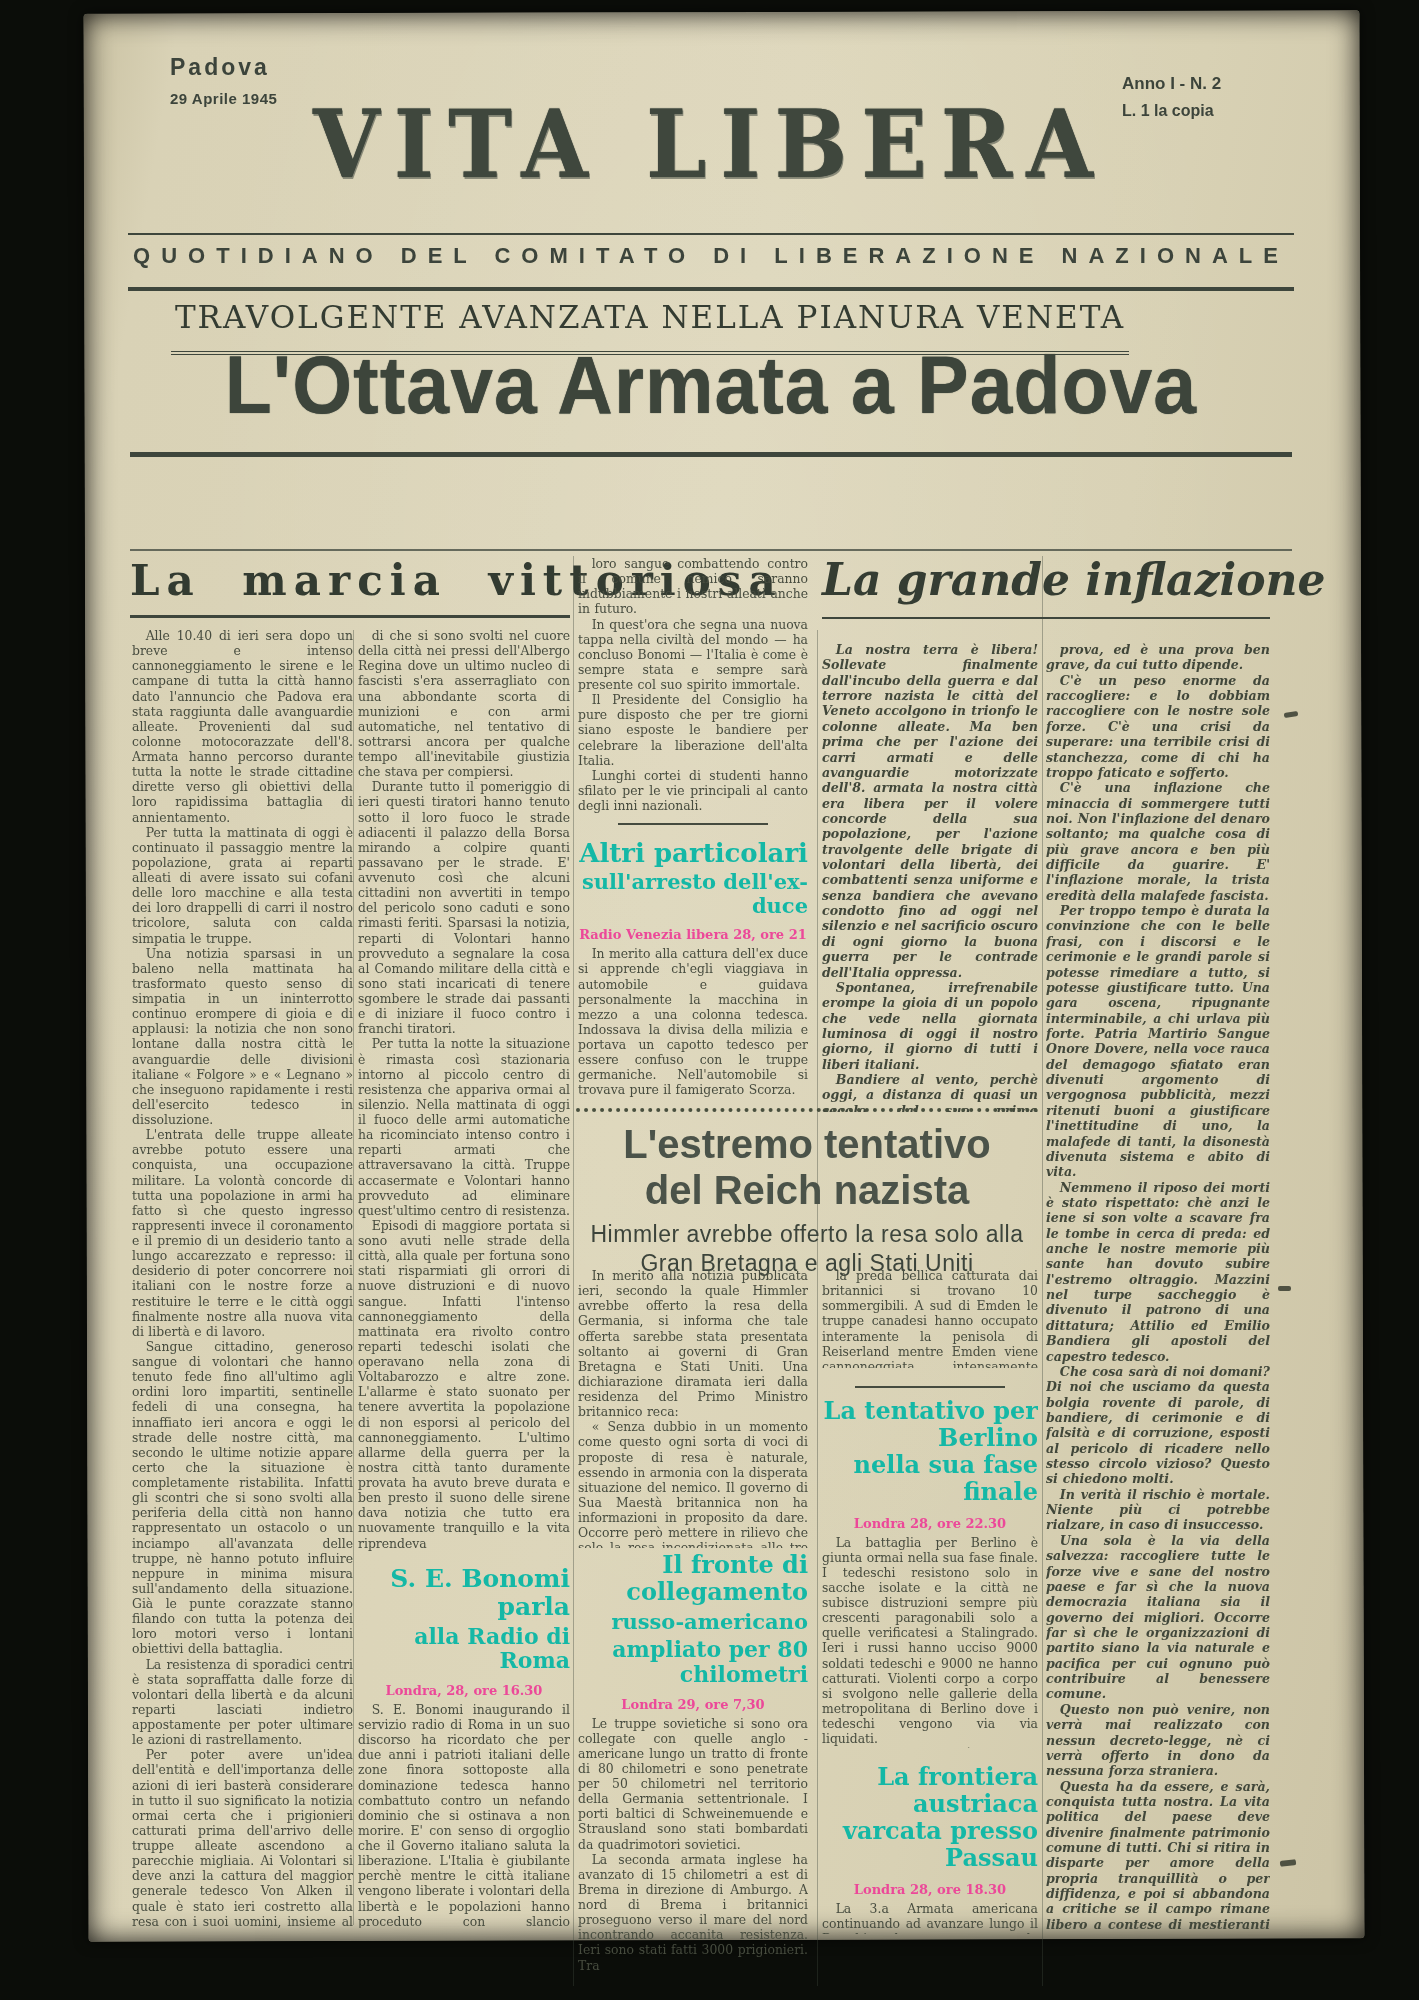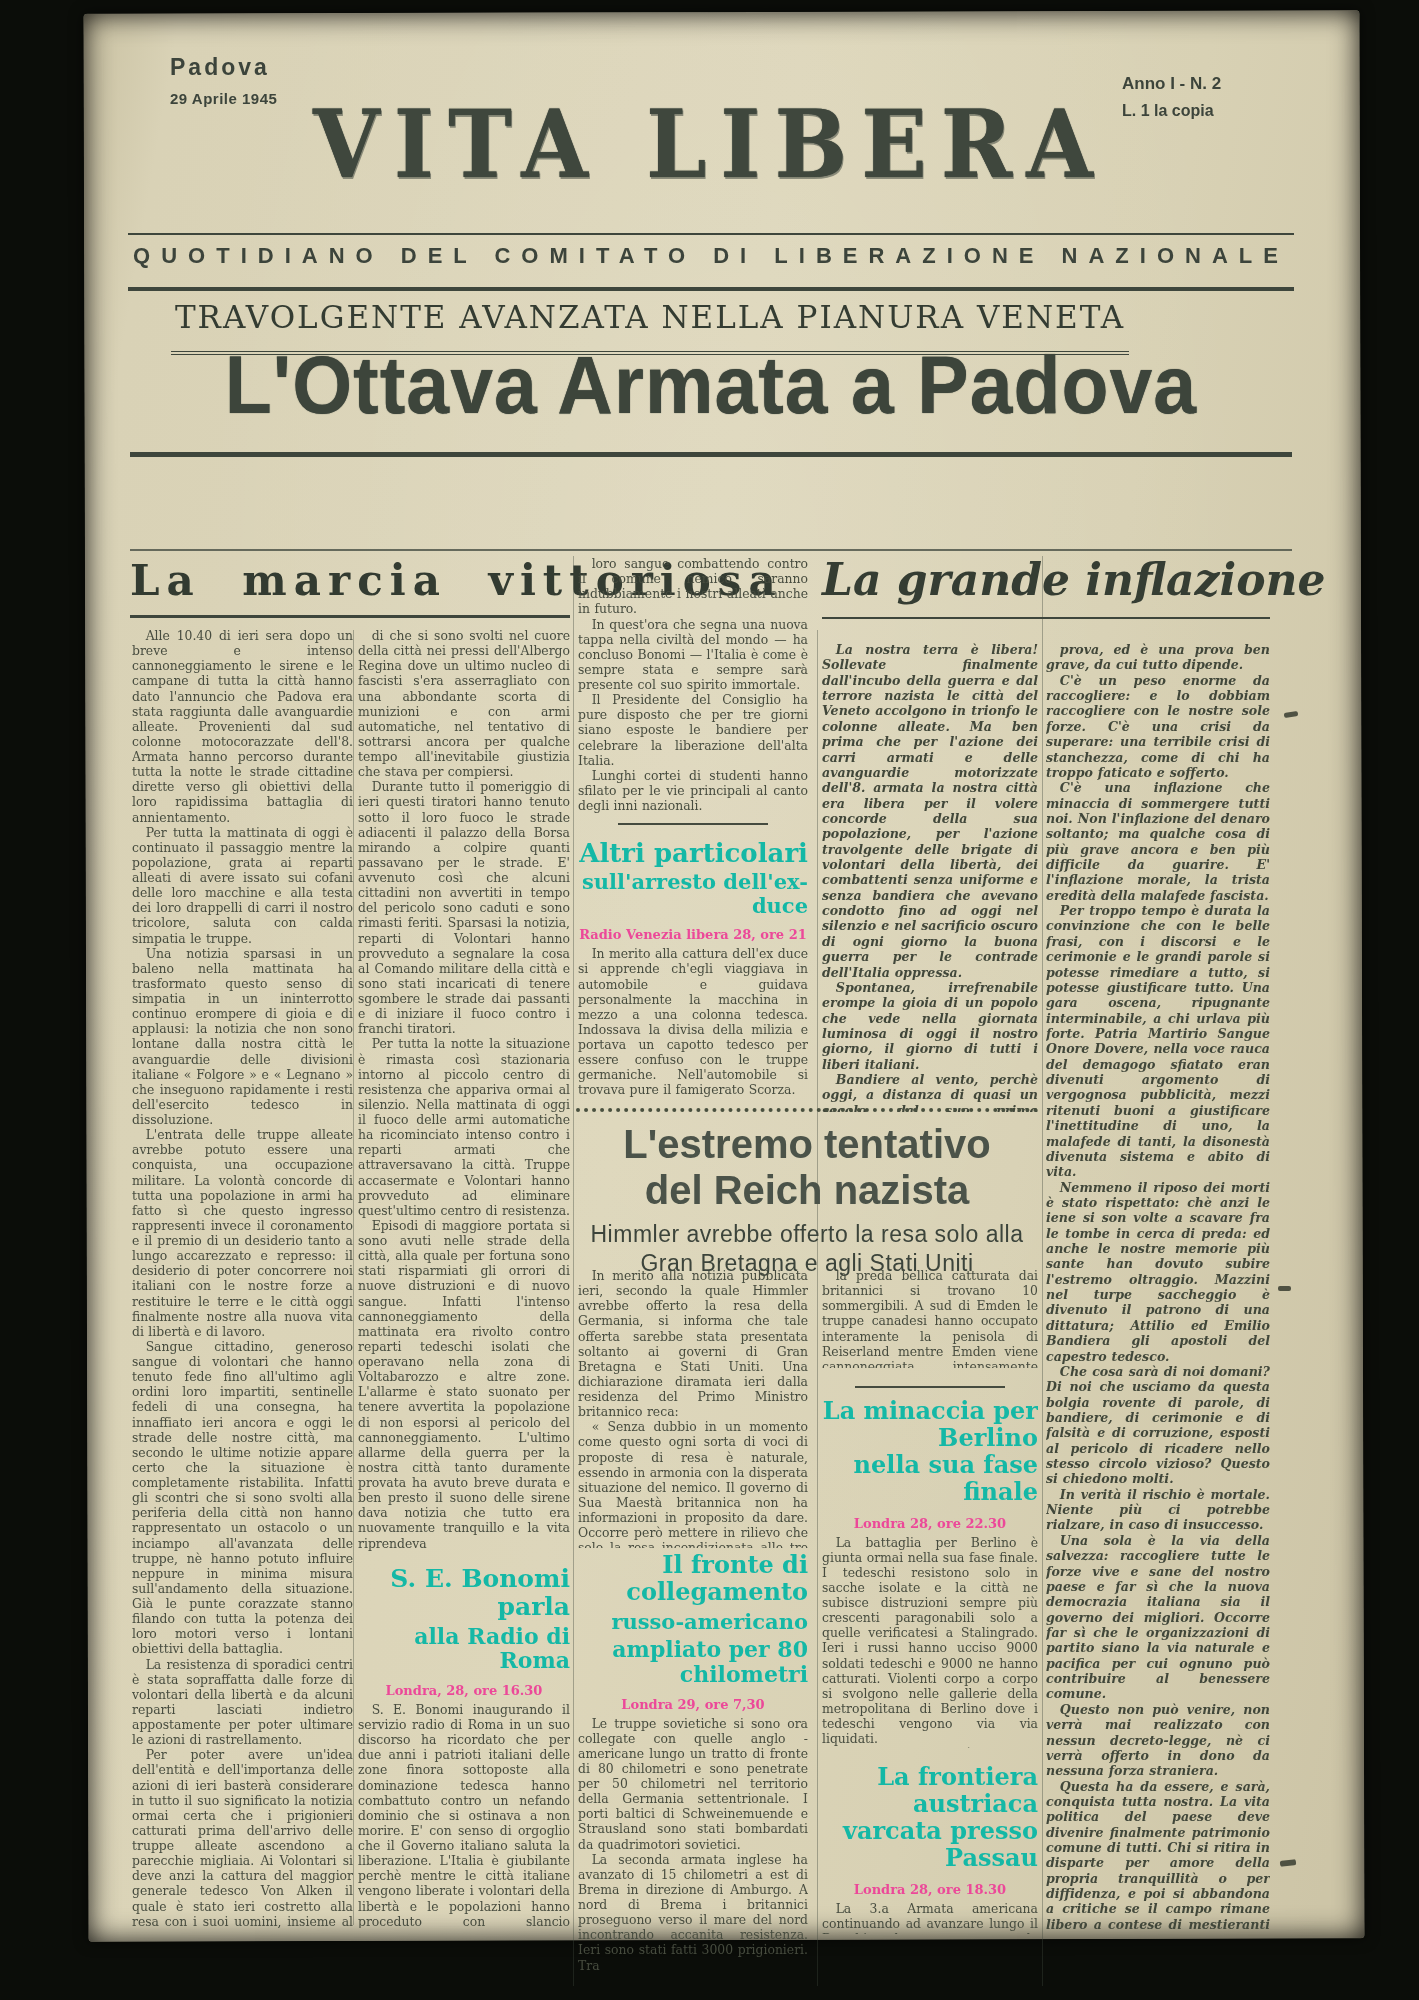--- a/index.html
+++ b/index.html
@@ -213,21 +213,21 @@
         <p>La seconda armata inglese ha avanzato di 15 chilometri a est di Brema in direzione di Amburgo. A nord di Brema i britannici proseguono verso il mare del nord incontrando accanita resistenza. Ieri sono stati fatti 3000 prigionieri. Tra</p>
       </div>
   </div>
   <div class="abs col fcont body">
       <p>la preda bellica catturata dai britannici si trovano 10 sommergibili. A sud di Emden le truppe canadesi hanno occupato interamente la penisola di Reiserland mentre Emden viene cannoneggiata intensamente pure da truppe canadesi.</p>
     </div>
 
   <div class="abs col berlino body">
     <hr class="mini-rule">
     <div class="art-h h-berlino">
-      <span>La minaccia per Berlino</span><br>
+      <span>La tentativo per Berlino</span><br>
       <span>nella sua fase finale</span>
     </div>
     <div class="dateline">Londra 28, ore 22.30</div>
     <div>
         <p>La battaglia per Berlino è giunta ormai nella sua fase finale. I tedeschi resistono solo in sacche isolate e la città ne subisce distruzioni sempre più crescenti paragonabili solo a quelle verificatesi a Stalingrado. Ieri i russi hanno ucciso 9000 soldati tedeschi e 9000 ne hanno catturati. Violenti corpo a corpo si svolgono nelle gallerie della metropolitana di Berlino dove i tedeschi vengono via via liquidati.</p>
         <p>Bombardieri russi già atterrano sull'aerodromo di Tempelhof disponendosi a iniziare il violento bombardamento delle zone ancora in mano dei tedeschi.</p>
       </div>
   </div>
 
   <div class="abs col frontiera body">

